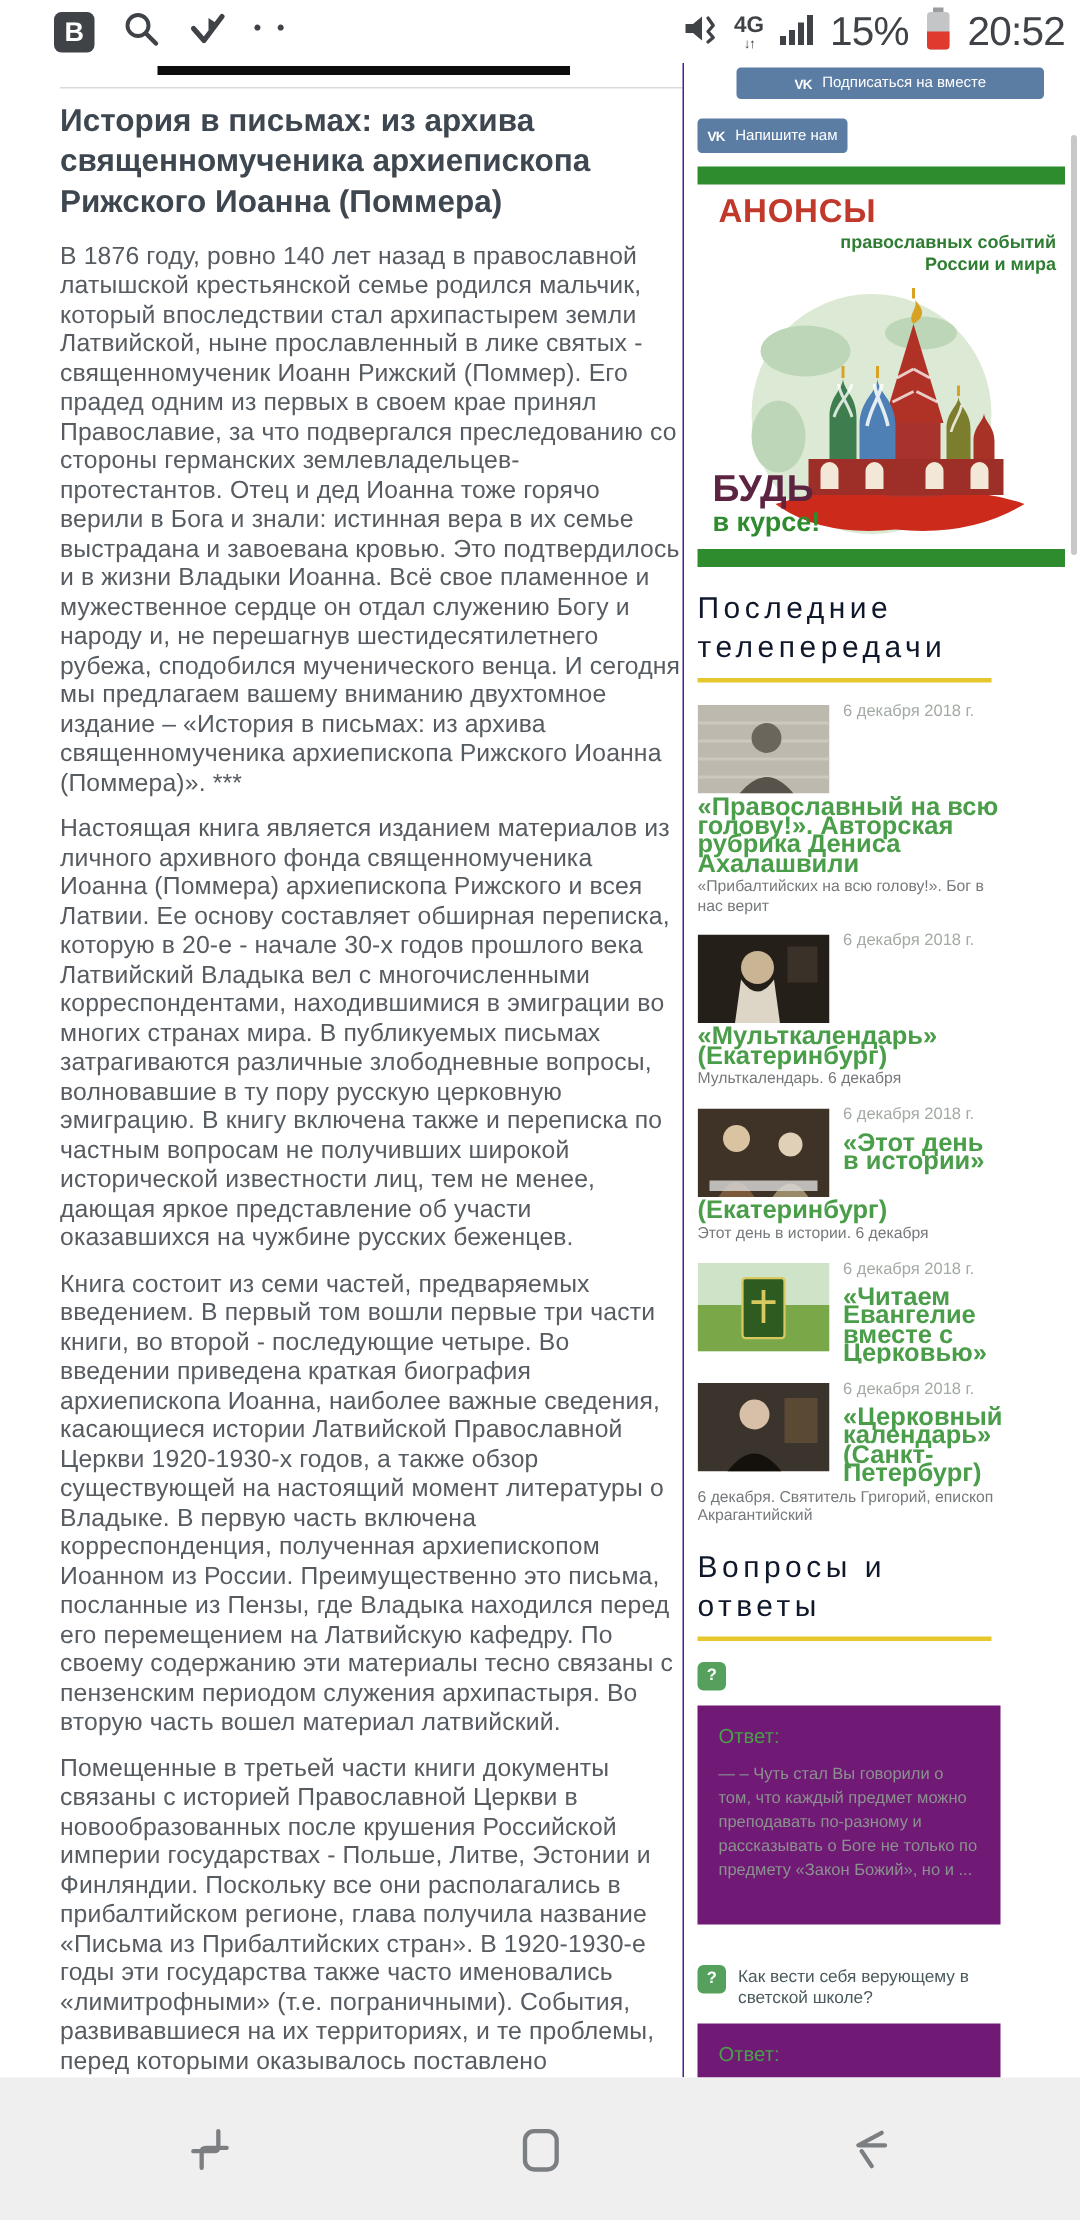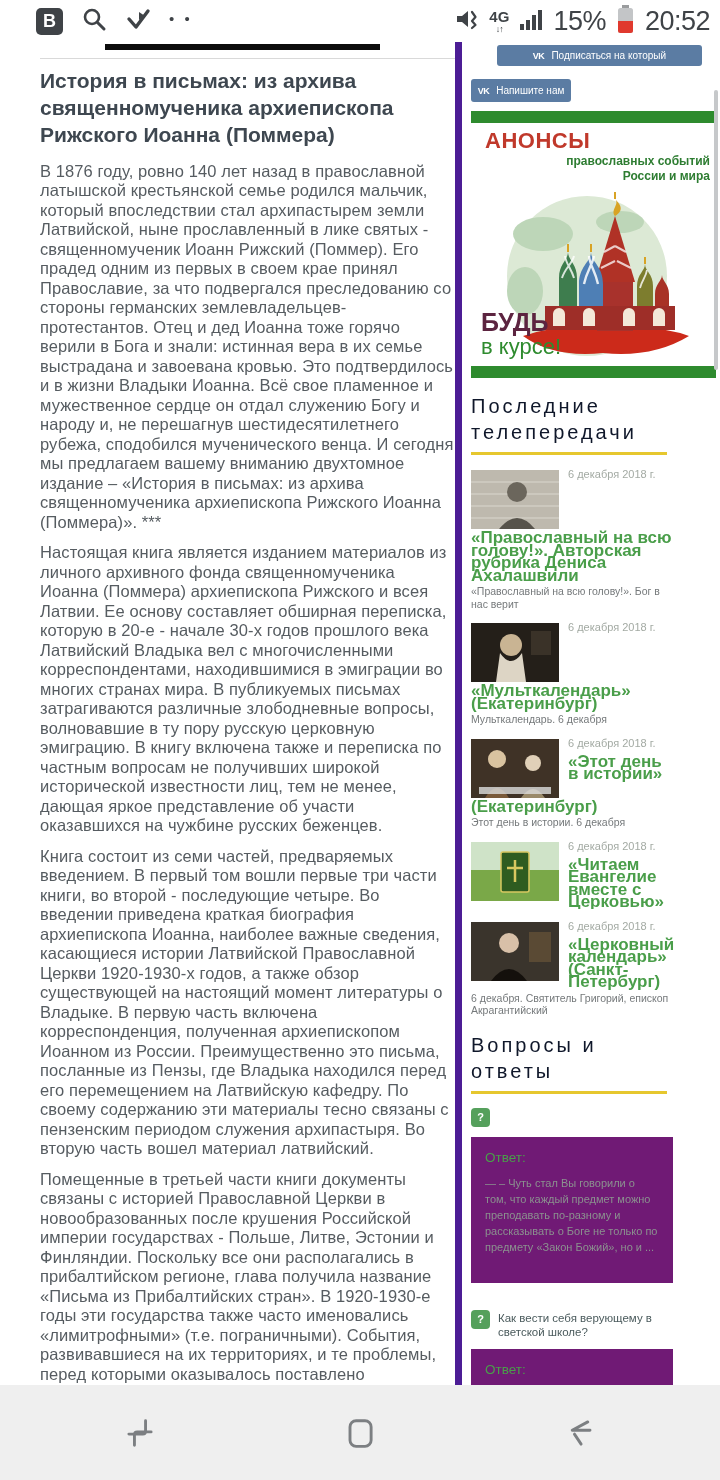--- a/index.html
+++ b/index.html
@@ -23,36 +23,36 @@
   
   .content{position:absolute;top:42px;left:0;right:0;height:1343px;overflow:hidden;
            display:flex;padding-left:40px;box-sizing:border-box;}
   .article{width:415px;flex:none;}
   .black-bar{width:275px;height:6px;background:#0d0d0d;margin:2px 0 0 65px;}
   .hairline{border-top:1px solid #d9d9d9;margin-top:8px;}
   .article h1{font-size:21px;line-height:1.28;color:#3e4750;margin:9px 0 13px;}
   .article p{font-size:16.5px;line-height:19.5px;color:#565c61;margin:0 0 11px;letter-spacing:.1px;}
 
   
-  .sidebar{flex:1;border-left:7px solid #4c1d95;padding-left:9px;box-sizing:border-box;position:relative;}
+  .sidebar{flex:1;border-left:1px solid #4c1d95;padding-left:9px;box-sizing:border-box;position:relative;}
   .btn-vk{border:none;background:#5b7ca3;color:#fff;border-radius:3px;display:flex;align-items:center;
           justify-content:center;gap:7px;font-size:10px;font-family:inherit;cursor:pointer;}
   .vk-glyph{font-weight:bold;font-size:9px;letter-spacing:-.5px;}
   .btn-subscribe{width:205px;height:21px;margin:3px 0 13px 26px;}
   .btn-write{width:100px;height:23px;margin:0 0 9px 0;}
 
   .banner{width:245px;position:relative;}
   .g-bar{height:12px;background:#2e8b2e;}
   .banner-inner{position:relative;padding:5px 6px 2px 14px;}
   .bn-title{color:#c0392b;font-size:22px;font-weight:bold;letter-spacing:.5px;}
   .bn-sub{color:#2e7d32;font-size:12px;font-weight:bold;line-height:1.25;text-align:right;}
   .bn-art{display:block;margin:2px 0 0 0;}
   .bn-slogan{position:absolute;left:10px;bottom:8px;line-height:1.05;}
   .bn-s1{color:#5c2440;font-size:25px;font-weight:bold;}
-  .bn-s2{color:#2e8b2e;font-size:22px;font-weight:normal;}
+  .bn-s2{color:#2e8b2e;font-size:18px;font-weight:bold;}
 
   .sec-header{color:#0f172a;font-size:20px;font-weight:400;letter-spacing:3px;line-height:1.3;
               margin:15px 0 7px;width:210px;}
   .sec-underline{width:196px;height:3px;background:#e6c72e;margin-bottom:13px;}
 
   .tc-list{width:205px;}
   .tc-item{margin-bottom:11px;overflow:hidden;}
   .tc-item::after{content:"";display:block;clear:both;}
   .tc-thumb{float:left;width:88px;height:59px;margin:2px 9px 3px 0;display:block;}
   .tc-date{color:#a3aaa3;font-size:11px;margin:0 0 7px;}
@@ -138,21 +138,21 @@
       <p>В 1876 году, ровно 140 лет назад в православной латышской крестьянской семье родился мальчик, который впоследствии стал архипастырем земли Латвийской, ныне прославленный в лике святых - священномученик Иоанн Рижский (Поммер). Его прадед одним из первых в своем крае принял Православие, за что подвергался преследованию со стороны германских землевладельцев-протестантов. Отец и дед Иоанна тоже горячо верили в Бога и знали: истинная вера в их семье выстрадана и завоевана кровью. Это подтвердилось и в жизни Владыки Иоанна. Всё свое пламенное и мужественное сердце он отдал служению Богу и народу и, не перешагнув шестидесятилетнего рубежа, сподобился мученического венца. И сегодня мы предлагаем вашему вниманию двухтомное издание – «История в письмах: из архива священномученика архиепископа Рижского Иоанна (Поммера)». ***</p>
       <p>Настоящая книга является изданием материалов из личного архивного фонда священномученика Иоанна (Поммера) архиепископа Рижского и всея Латвии. Ее основу составляет обширная переписка, которую в 20-е - начале 30-х годов прошлого века Латвийский Владыка вел с многочисленными корреспондентами, находившимися в эмиграции во многих странах мира. В публикуемых письмах затрагиваются различные злободневные вопросы, волновавшие в ту пору русскую церковную эмиграцию. В книгу включена также и переписка по частным вопросам не получивших широкой исторической известности лиц, тем не менее, дающая яркое представление об участи оказавшихся на чужбине русских беженцев.</p>
       <p>Книга состоит из семи частей, предваряемых введением. В первый том вошли первые три части книги, во второй - последующие четыре. Во введении приведена краткая биография архиепископа Иоанна, наиболее важные сведения, касающиеся истории Латвийской Православной Церкви 1920-1930-х годов, а также обзор существующей на настоящий момент литературы о Владыке. В первую часть включена корреспонденция, полученная архиепископом Иоанном из России. Преимущественно это письма, посланные из Пензы, где Владыка находился перед его перемещением на Латвийскую кафедру. По своему содержанию эти материалы тесно связаны с пензенским периодом служения архипастыря. Во вторую часть вошел материал латвийский.</p>
       <p>Помещенные в третьей части книги документы связаны с историей Православной Церкви в новообразованных после крушения Российской империи государствах - Польше, Литве, Эстонии и Финляндии. Поскольку все они располагались в прибалтийском регионе, глава получила название «Письма из Прибалтийских стран». В 1920-1930-е годы эти государства также часто именовались «лимитрофными» (т.е. пограничными). События, развивавшиеся на их территориях, и те проблемы, перед которыми оказывалось поставлено проживавшее здесь русское национальное меньшинство, а также и Православная Церковь, были во многом сходными. В четвертую часть</p>
     </div>
 
     <aside class="sidebar">
 
       <button class="btn-vk btn-subscribe">
         <span class="vk-glyph">VK</span>
-        <span>Подписаться на который</span>
+        <span>Подписаться на вместе</span>
       </button>
 
       <button class="btn-vk btn-write">
         <span class="vk-glyph">VK</span>
         <span>Напишите нам</span>
       </button>
 
       <div class="banner">
         <div class="g-bar"></div>
         <div class="banner-inner">
@@ -201,21 +201,21 @@
 
         <div class="tc-item">
           <svg class="tc-thumb" viewBox="0 0 88 59">
             <rect width="88" height="59" fill="#beb9ae"></rect>
             <path d="M0 12 h88 M0 24 h88 M0 36 h88 M0 48 h88" stroke="#ccc8be" stroke-width="2"></path>
             <circle cx="46" cy="22" r="10" fill="#6b665c"></circle>
             <path d="M28 59 q18 -22 36 0 Z" fill="#57534b"></path>
           </svg>
           <div class="tc-date">6 декабря 2018 г.</div>
           <a class="tc-link">«Православный на всю голову!». Авторская рубрика Дениса Ахалашвили</a>
-          <div class="tc-desc">«Православный на всю голову!». Бог в нас верит</div>
+          <div class="tc-desc">«Прибалтийских на всю голову!». Бог в нас верит</div>
         </div>
 
         <div class="tc-item">
           <svg class="tc-thumb" viewBox="0 0 88 59">
             <rect width="88" height="59" fill="#241f19"></rect>
             <circle cx="40" cy="22" r="11" fill="#c9b493"></circle>
             <path d="M29 30 q11 16 22 0 l4 29 h-30 Z" fill="#ddd5c5"></path>
             <rect x="60" y="8" width="20" height="24" fill="#3a3228"></rect>
           </svg>
           <div class="tc-date">6 декабря 2018 г.</div>

